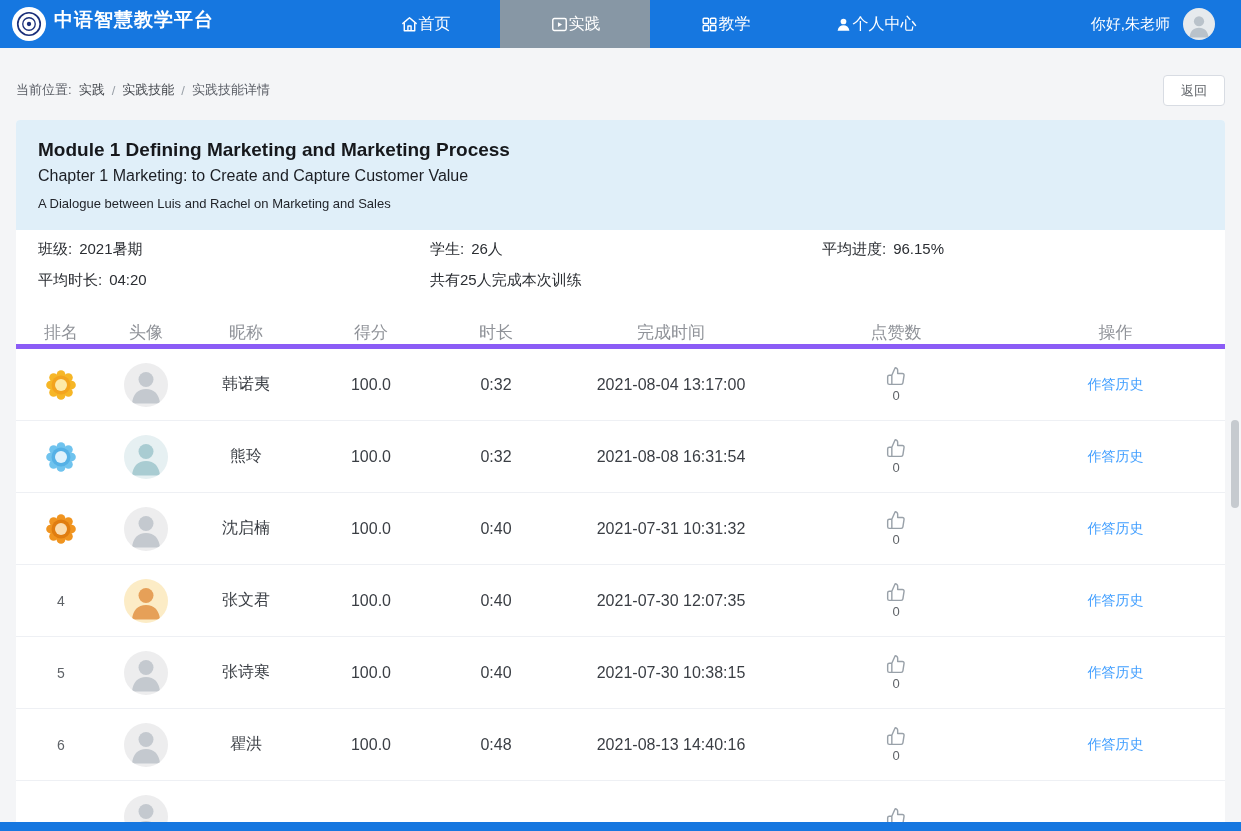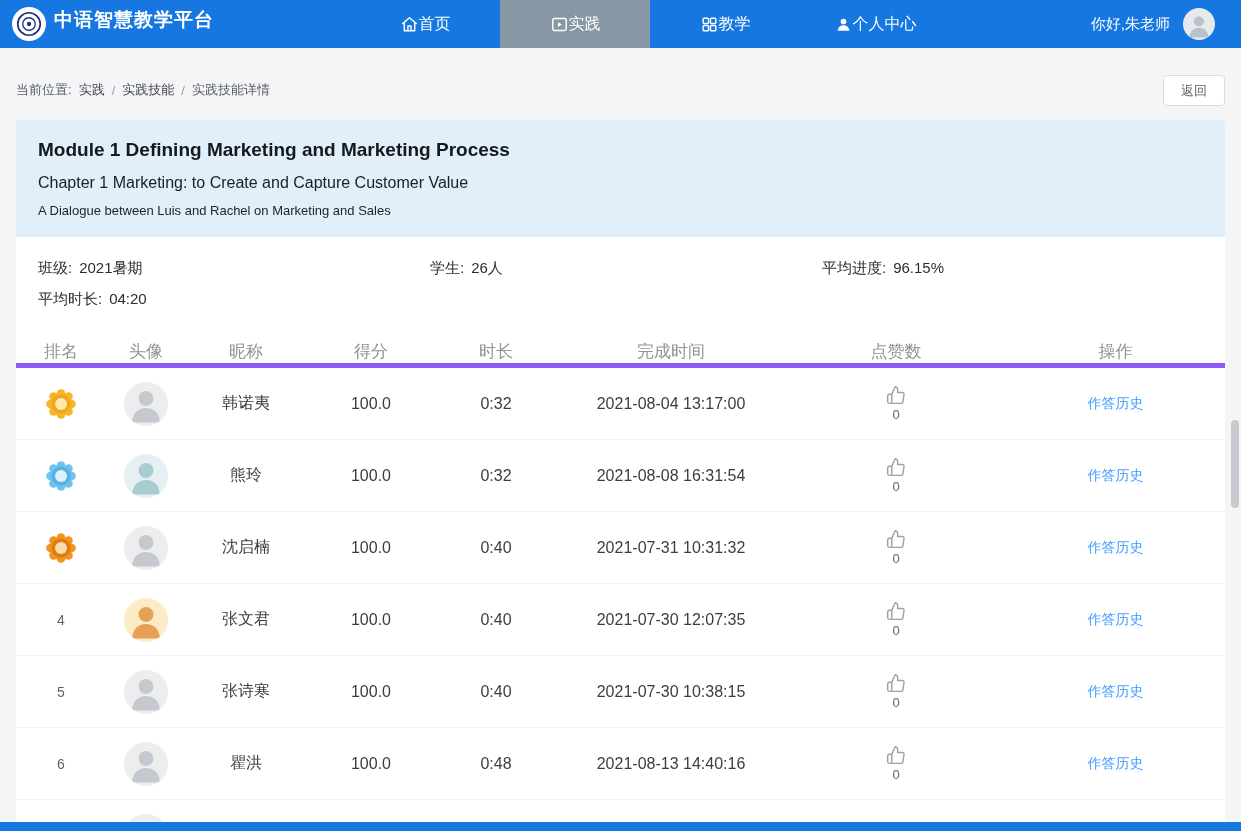--- a/index.html
+++ b/index.html
@@ -24,24 +24,24 @@
   .crumb{font-size:13px;color:#5a5e66;display:flex;align-items:center;gap:7px}
   .crumb .item{color:#43474d;cursor:pointer}
   .crumb .item.last{color:#5a5e66;cursor:default}
   .crumb .sep{color:#9aa0a8}
   .back-btn{margin-left:auto;background:#fff;border:1px solid #d8dce3;border-radius:4px;font-size:13px;color:#5f6368;padding:8px 17px;cursor:pointer;line-height:1}
 
   
   .card{margin:0 16px;background:#fff;border-radius:4px;min-height:760px}
   .card-head{background:#e0eff9;border-radius:4px 4px 0 0;padding:17px 22px}
   .ch-title{font-size:19px;font-weight:600;color:#16181c;line-height:26px}
-  .ch-sub{font-size:16px;color:#1b1e24;line-height:25px;margin-top:7px}
+  .ch-sub{font-size:16px;color:#1b1e24;line-height:25px;}
   .ch-desc{font-size:13px;color:#22252b;line-height:18px;margin-top:7px}
 
-  .stats{display:grid;grid-template-columns:392px 392px auto;padding:20px 22px 18px;row-gap:9px;font-size:15px;color:#2b2e33}
+  .stats{display:grid;grid-template-columns:392px 392px auto;padding:8px 22px 18px;row-gap:9px;font-size:15px;color:#2b2e33}
   .stat-item{line-height:22px;white-space:nowrap}
   .stat-item .lb{margin-right:7px}
 
   
   .thead{display:flex;align-items:flex-end;height:40px;color:#909399;font-size:17px;border-bottom:5px solid #8b5cf6}
   .trow{display:flex;align-items:center;height:72px;border-bottom:1px solid #eef0f4}
   .col{display:flex;align-items:center;justify-content:center;text-align:center}
   .c1{width:90px}.c2{width:80px}.c3{width:120px}.c4{width:130px}
   .c5{width:120px}.c6{width:230px}.c7{width:220px}.c8{flex:1}
   .cell-text{font-size:16px;color:#3a3e44}
@@ -182,20 +182,23 @@
     </div>
     <div class="stat-item">
       <span class="lb">学生:</span><span>26人</span>
     </div>
     <div class="stat-item">
       <span class="lb">平均进度:</span><span>96.15%</span>
     </div>
     <div class="stat-item">
       <span class="lb">平均时长:</span><span>04:20</span>
     </div>
+    <div class="stat-item">
+      <span>共有25人完成本次训练</span>
+    </div>
     <div class="stat-item"></div>
   </div>
 
   <div class="thead">
     <div class="col c1">排名</div>
     <div class="col c2">头像</div>
     <div class="col c3">昵称</div>
     <div class="col c4">得分</div>
     <div class="col c5">时长</div>
     <div class="col c6">完成时间</div>

